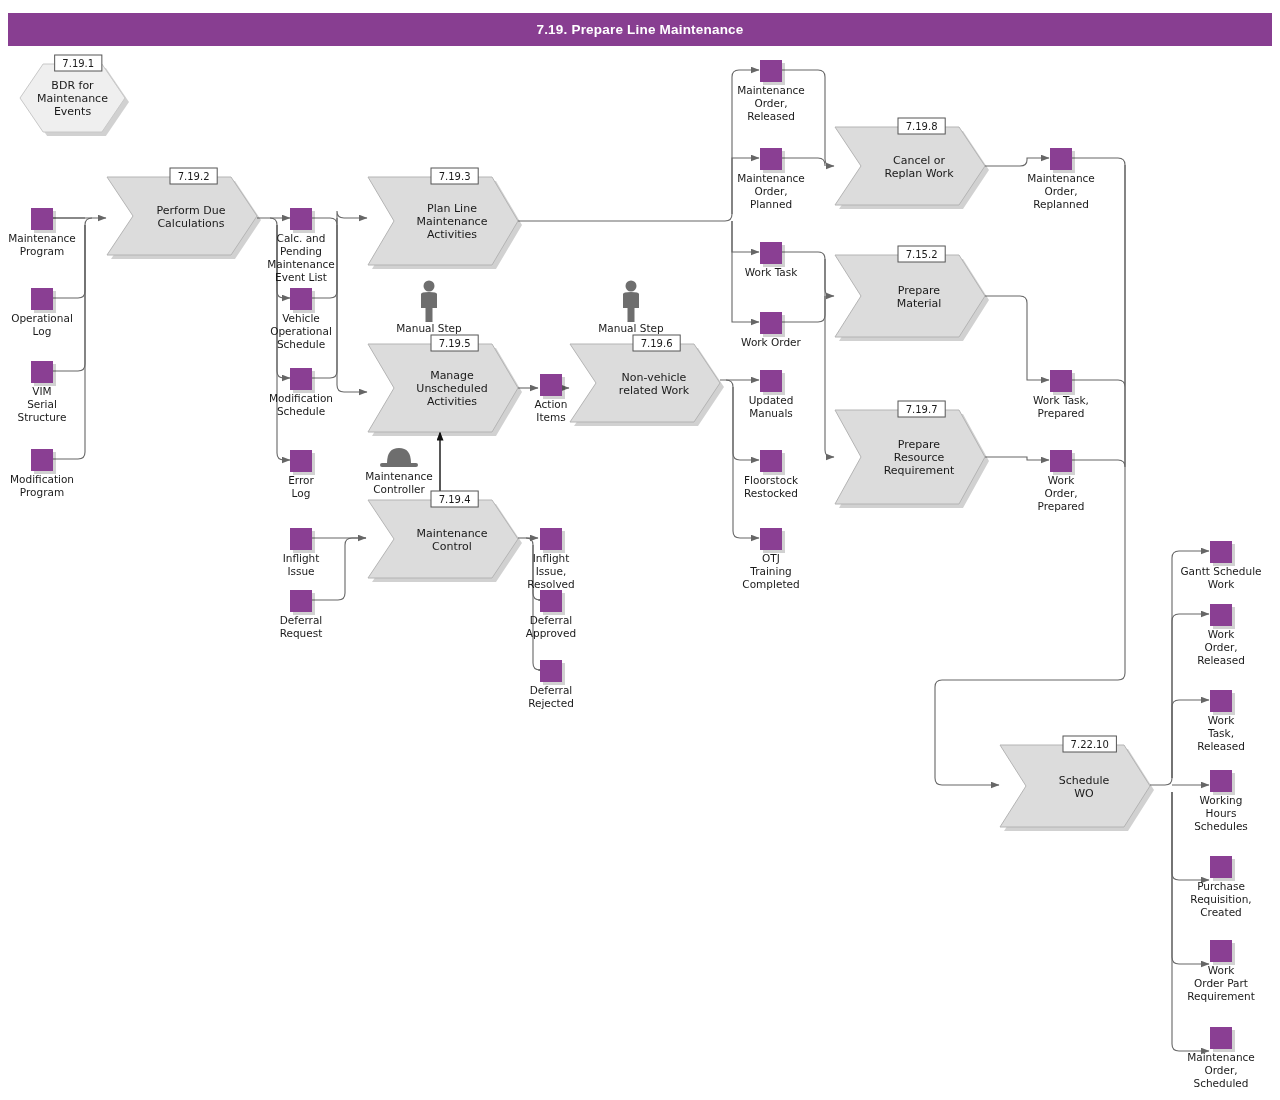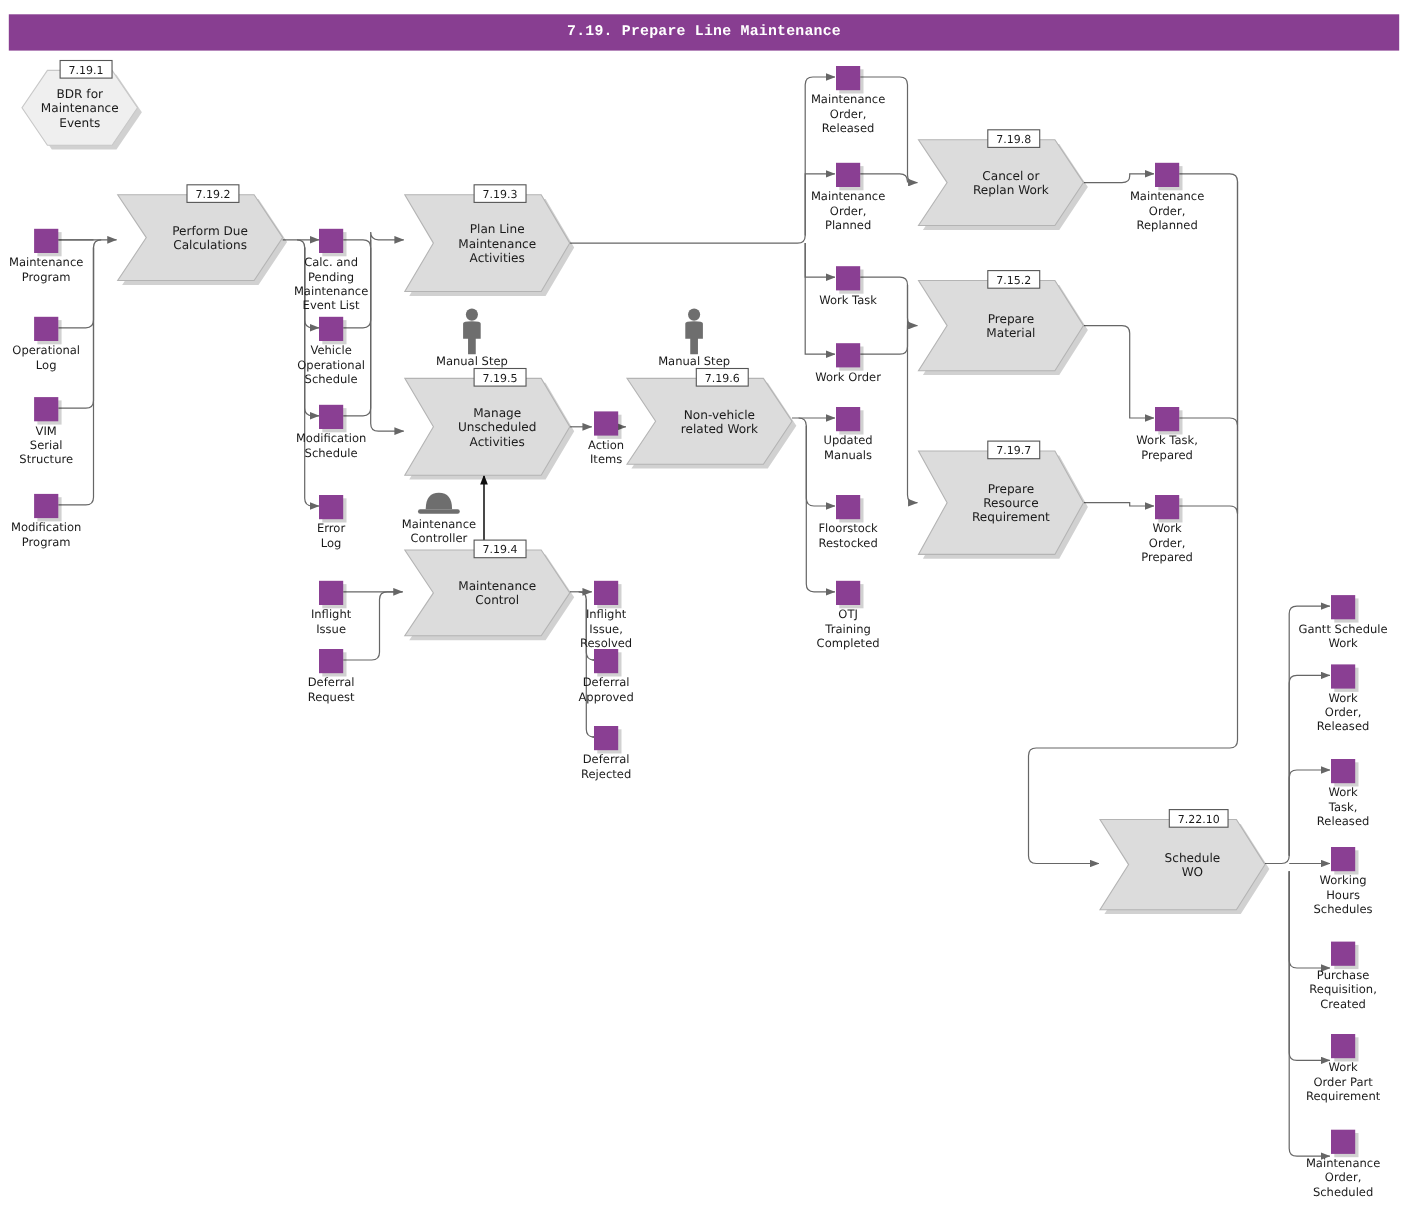--- a/index.html
+++ b/index.html
@@ -26,21 +26,21 @@
     height: 33px;
     background: #883E91;
     display: flex;
     align-items: center;
     justify-content: center;
   }
   .title-bar .title-text {
     color: #ffffff;
     font-size: 13.5px;
     font-weight: bold;
-    font-family: Liberation Mono, monospace;
+    font-family: Liberation Sans, sans-serif;
     letter-spacing: 0.2px;
   }
   svg.canvas {
     position: absolute;
     left: 0;
     top: 0;
     width: 1280px;
     height: 1100px;
   }
   .lbl {

